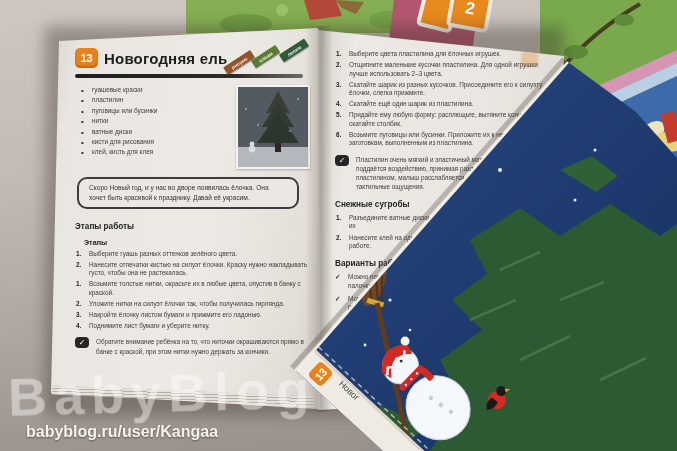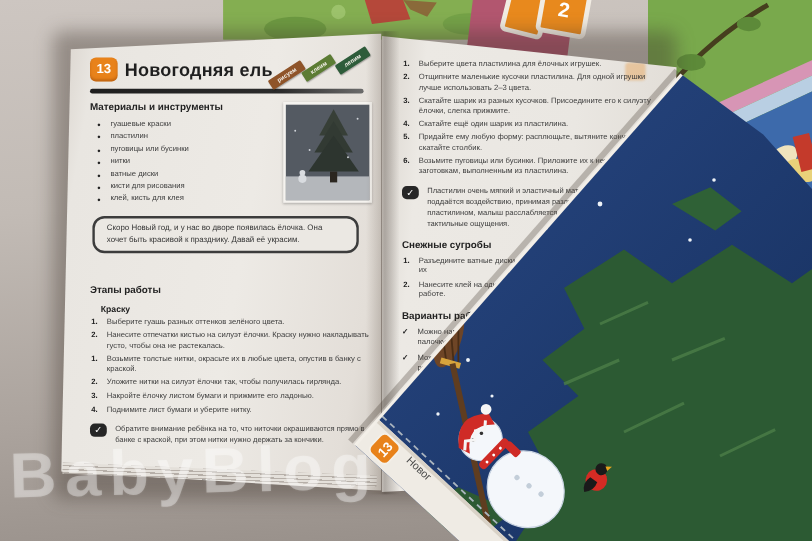--- a/index.html
+++ b/index.html
@@ -138,21 +138,20 @@
       <span class="badge b13">13</span>
       <span class="lp-title">Новогодняя ель</span>
       <span class="ribbon rb1">рисуем</span>
       <span class="ribbon rb2">клеим</span>
       <span class="ribbon rb3">лепим</span>
     </div>
     <div class="dark-bar"></div>
 
     <div class="mat-row">
       <div class="mat-col">
-        <h3 class="bk">Материалы и инструменты</h3>
         <ul class="mats">
           <li>гуашевые краски</li>
           <li>пластилин</li>
           <li>пуговицы или бусинки</li>
           <li>нитки</li>
           <li>ватные диски</li>
           <li>кисти для рисования</li>
           <li>клей, кисть для клея</li>
         </ul>
       </div>
@@ -169,22 +168,22 @@
           <circle cx="8" cy="22" r="0.8" fill="#cfd3d8"></circle>
           <circle cx="60" cy="12" r="0.8" fill="#cfd3d8"></circle>
           <circle cx="52" cy="44" r="0.8" fill="#cfd3d8"></circle>
           <circle cx="20" cy="38" r="0.8" fill="#cfd3d8"></circle>
         </svg>
       </div>
     </div>
 
     <div class="intro-box">Скоро Новый год, и у нас во дворе появилась ёлочка. Она хочет быть красивой к празднику. Давай её украсим.</div>
 
-    <h3 class="bk" style="margin-top:26px;">Этапы работы</h3>
-    <h4 class="bk">Краску</h4>
+    <h3 class="bk" style="margin-top:13px;">Этапы работы</h3>
+    <h4 class="bk">Этапы</h4>
     <ol class="steps">
       <li>Выберите гуашь разных оттенков зелёного цвета.</li>
       <li>Нанесите отпечатки кистью на силуэт ёлочки. Краску нужно накладывать густо, чтобы она не растекалась.</li>
     </ol>
     <ol class="steps">
       <li>Возьмите толстые нитки, окрасьте их в любые цвета, опустив в банку с краской.</li>
       <li>Уложите нитки на силуэт ёлочки так, чтобы получилась гирлянда.</li>
       <li>Накройте ёлочку листом бумаги и прижмите его ладонью.</li>
       <li>Поднимите лист бумаги и уберите нитку.</li>
     </ol>
@@ -302,14 +301,15 @@
         <line x1="33" y1="0" x2="33" y2="235" stroke="#aab4be" stroke-width="1.5" stroke-dasharray="5,4"></line>
         <rect x="4" y="10" width="21" height="20" rx="5" fill="#e8821a" stroke="#f4f0e8" stroke-width="1.5"></rect>
         <text x="14.5" y="24.5" text-anchor="middle" font-size="11" font-weight="bold" fill="#ffffff" font-family="Liberation Sans, sans-serif">13</text>
         <text transform="translate(19,40) rotate(90)" font-size="9" fill="#4a4a4a" font-family="Liberation Sans, sans-serif">Новог</text>
       </g>
     </g>
     <path d="M296,371 L568,62" stroke="#f3efe8" stroke-width="2.5" fill="none"></path>
   </svg>
 
   <div class="wm-logo">BabyBlog</div>
+  <div class="wm-url">babyblog.ru/user/Kangaa</div>
 
 </div>
 
 </body></html>

